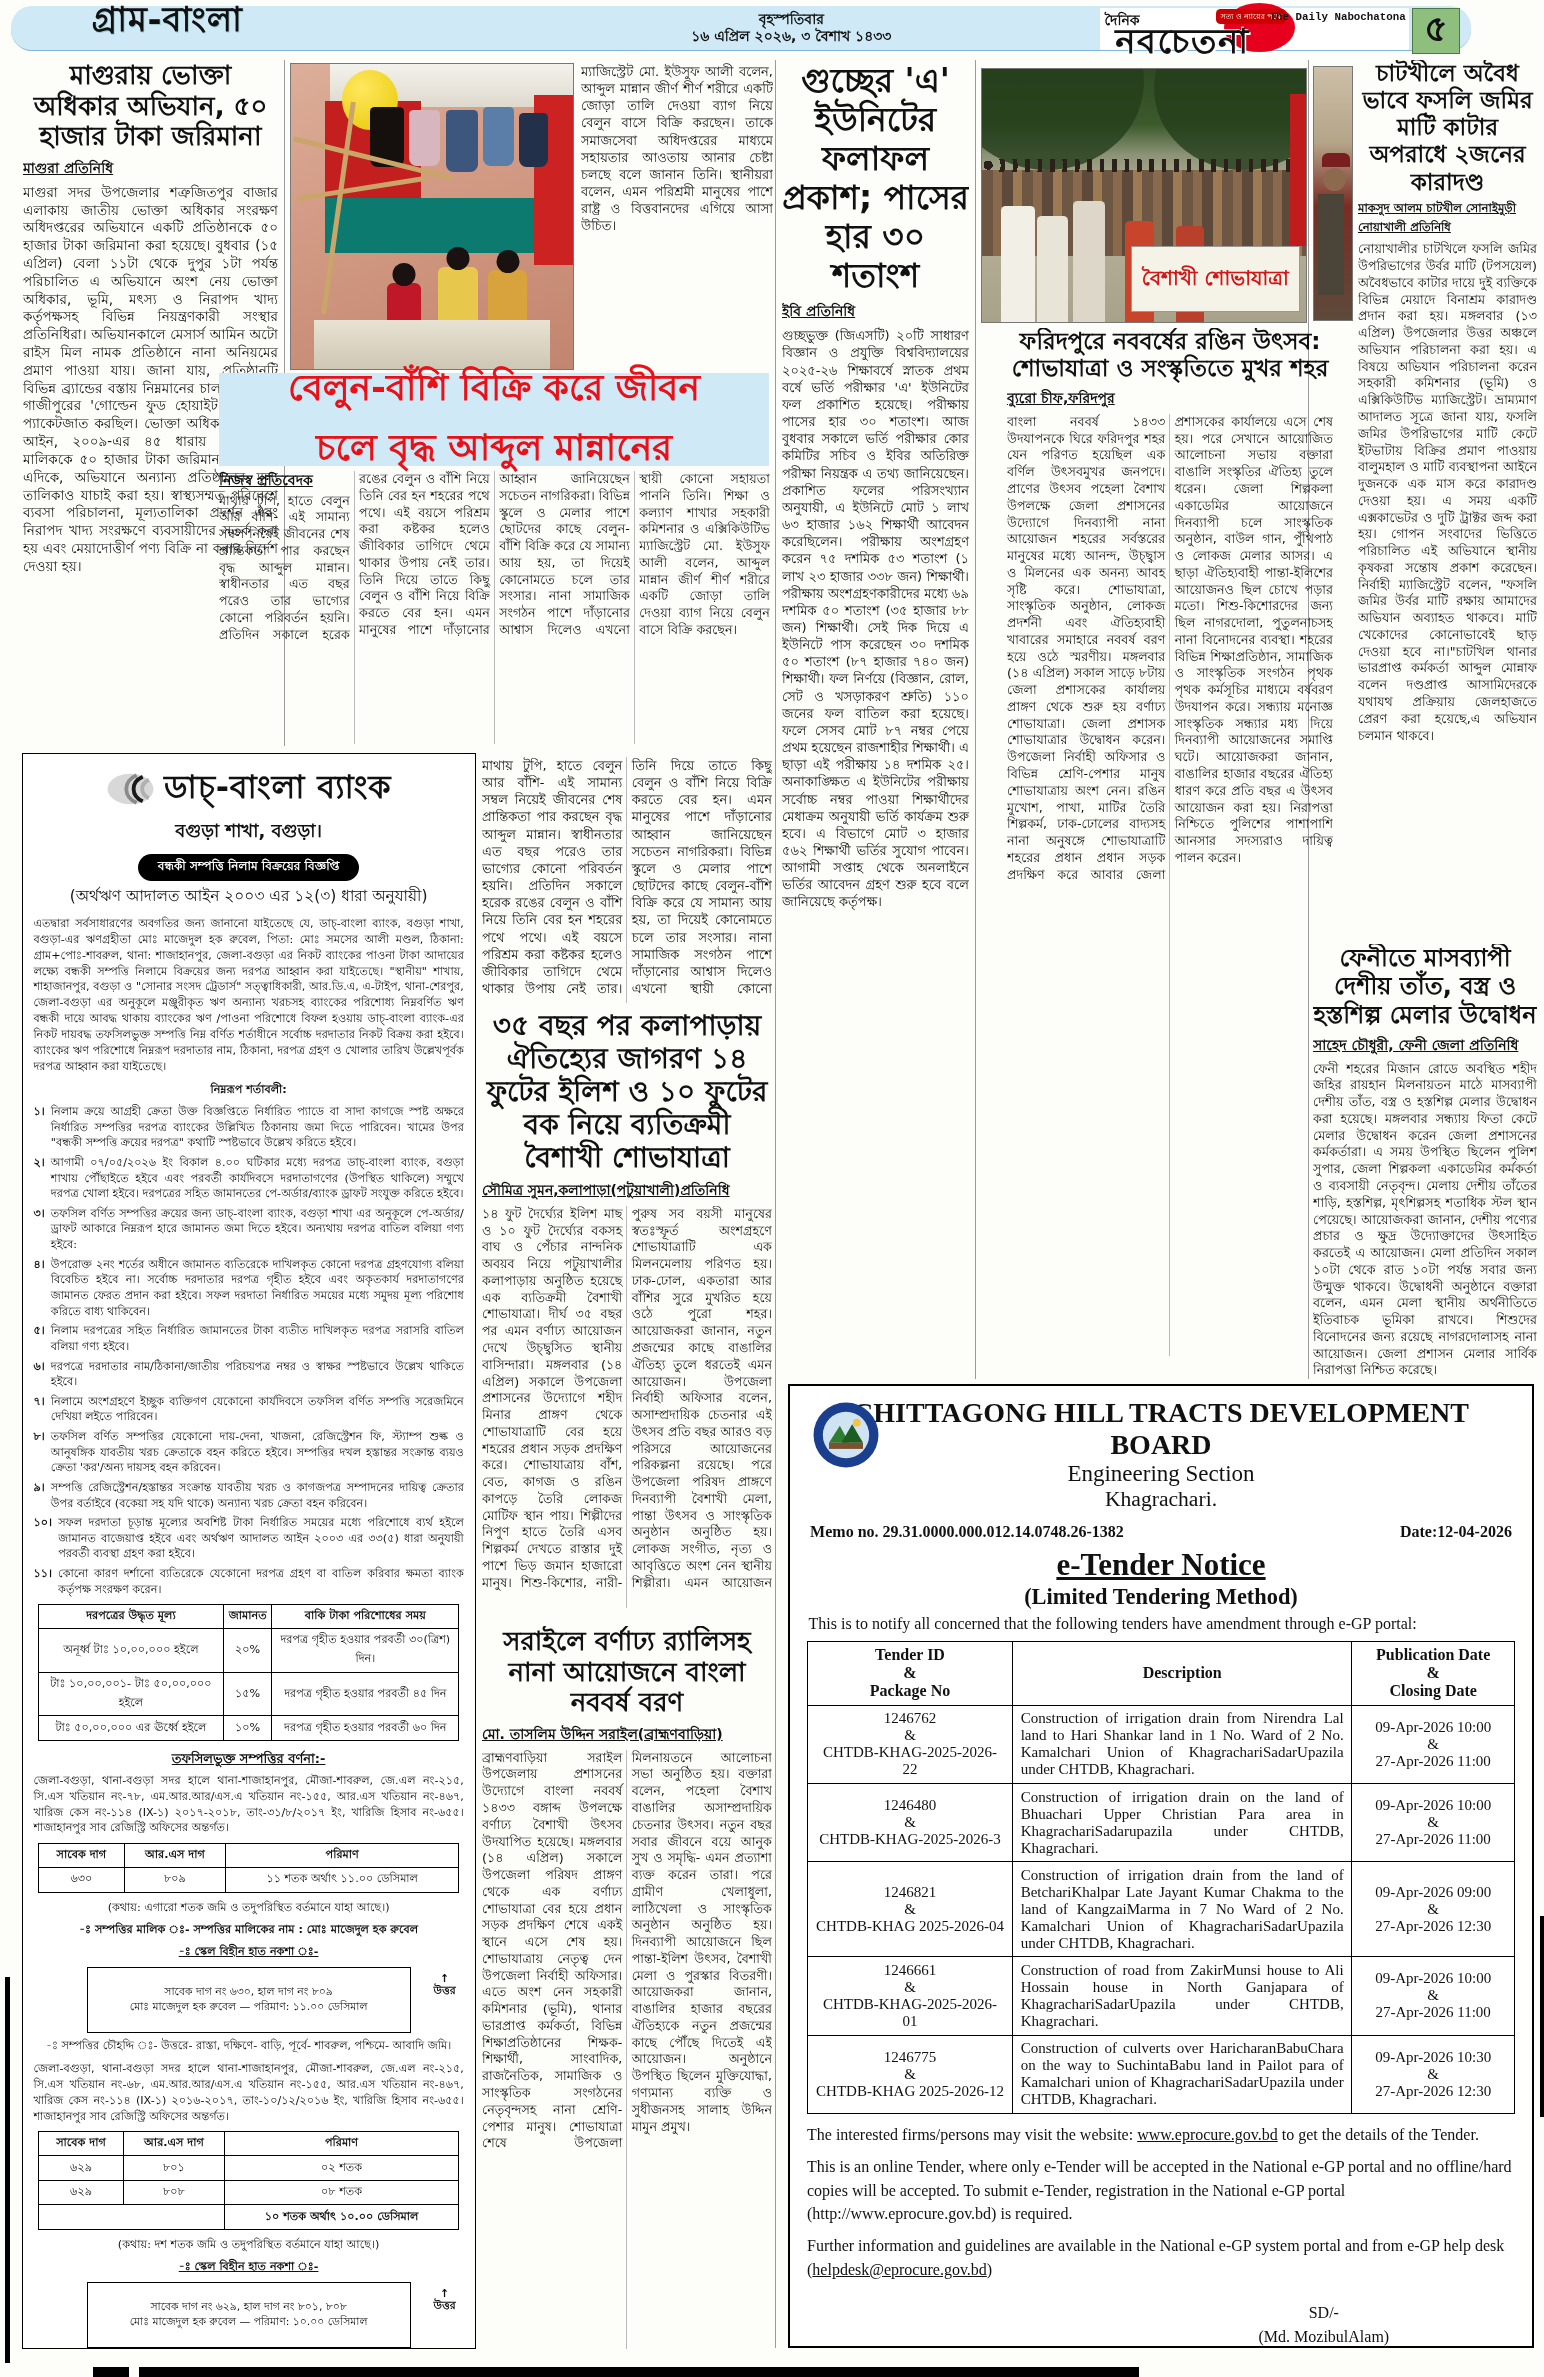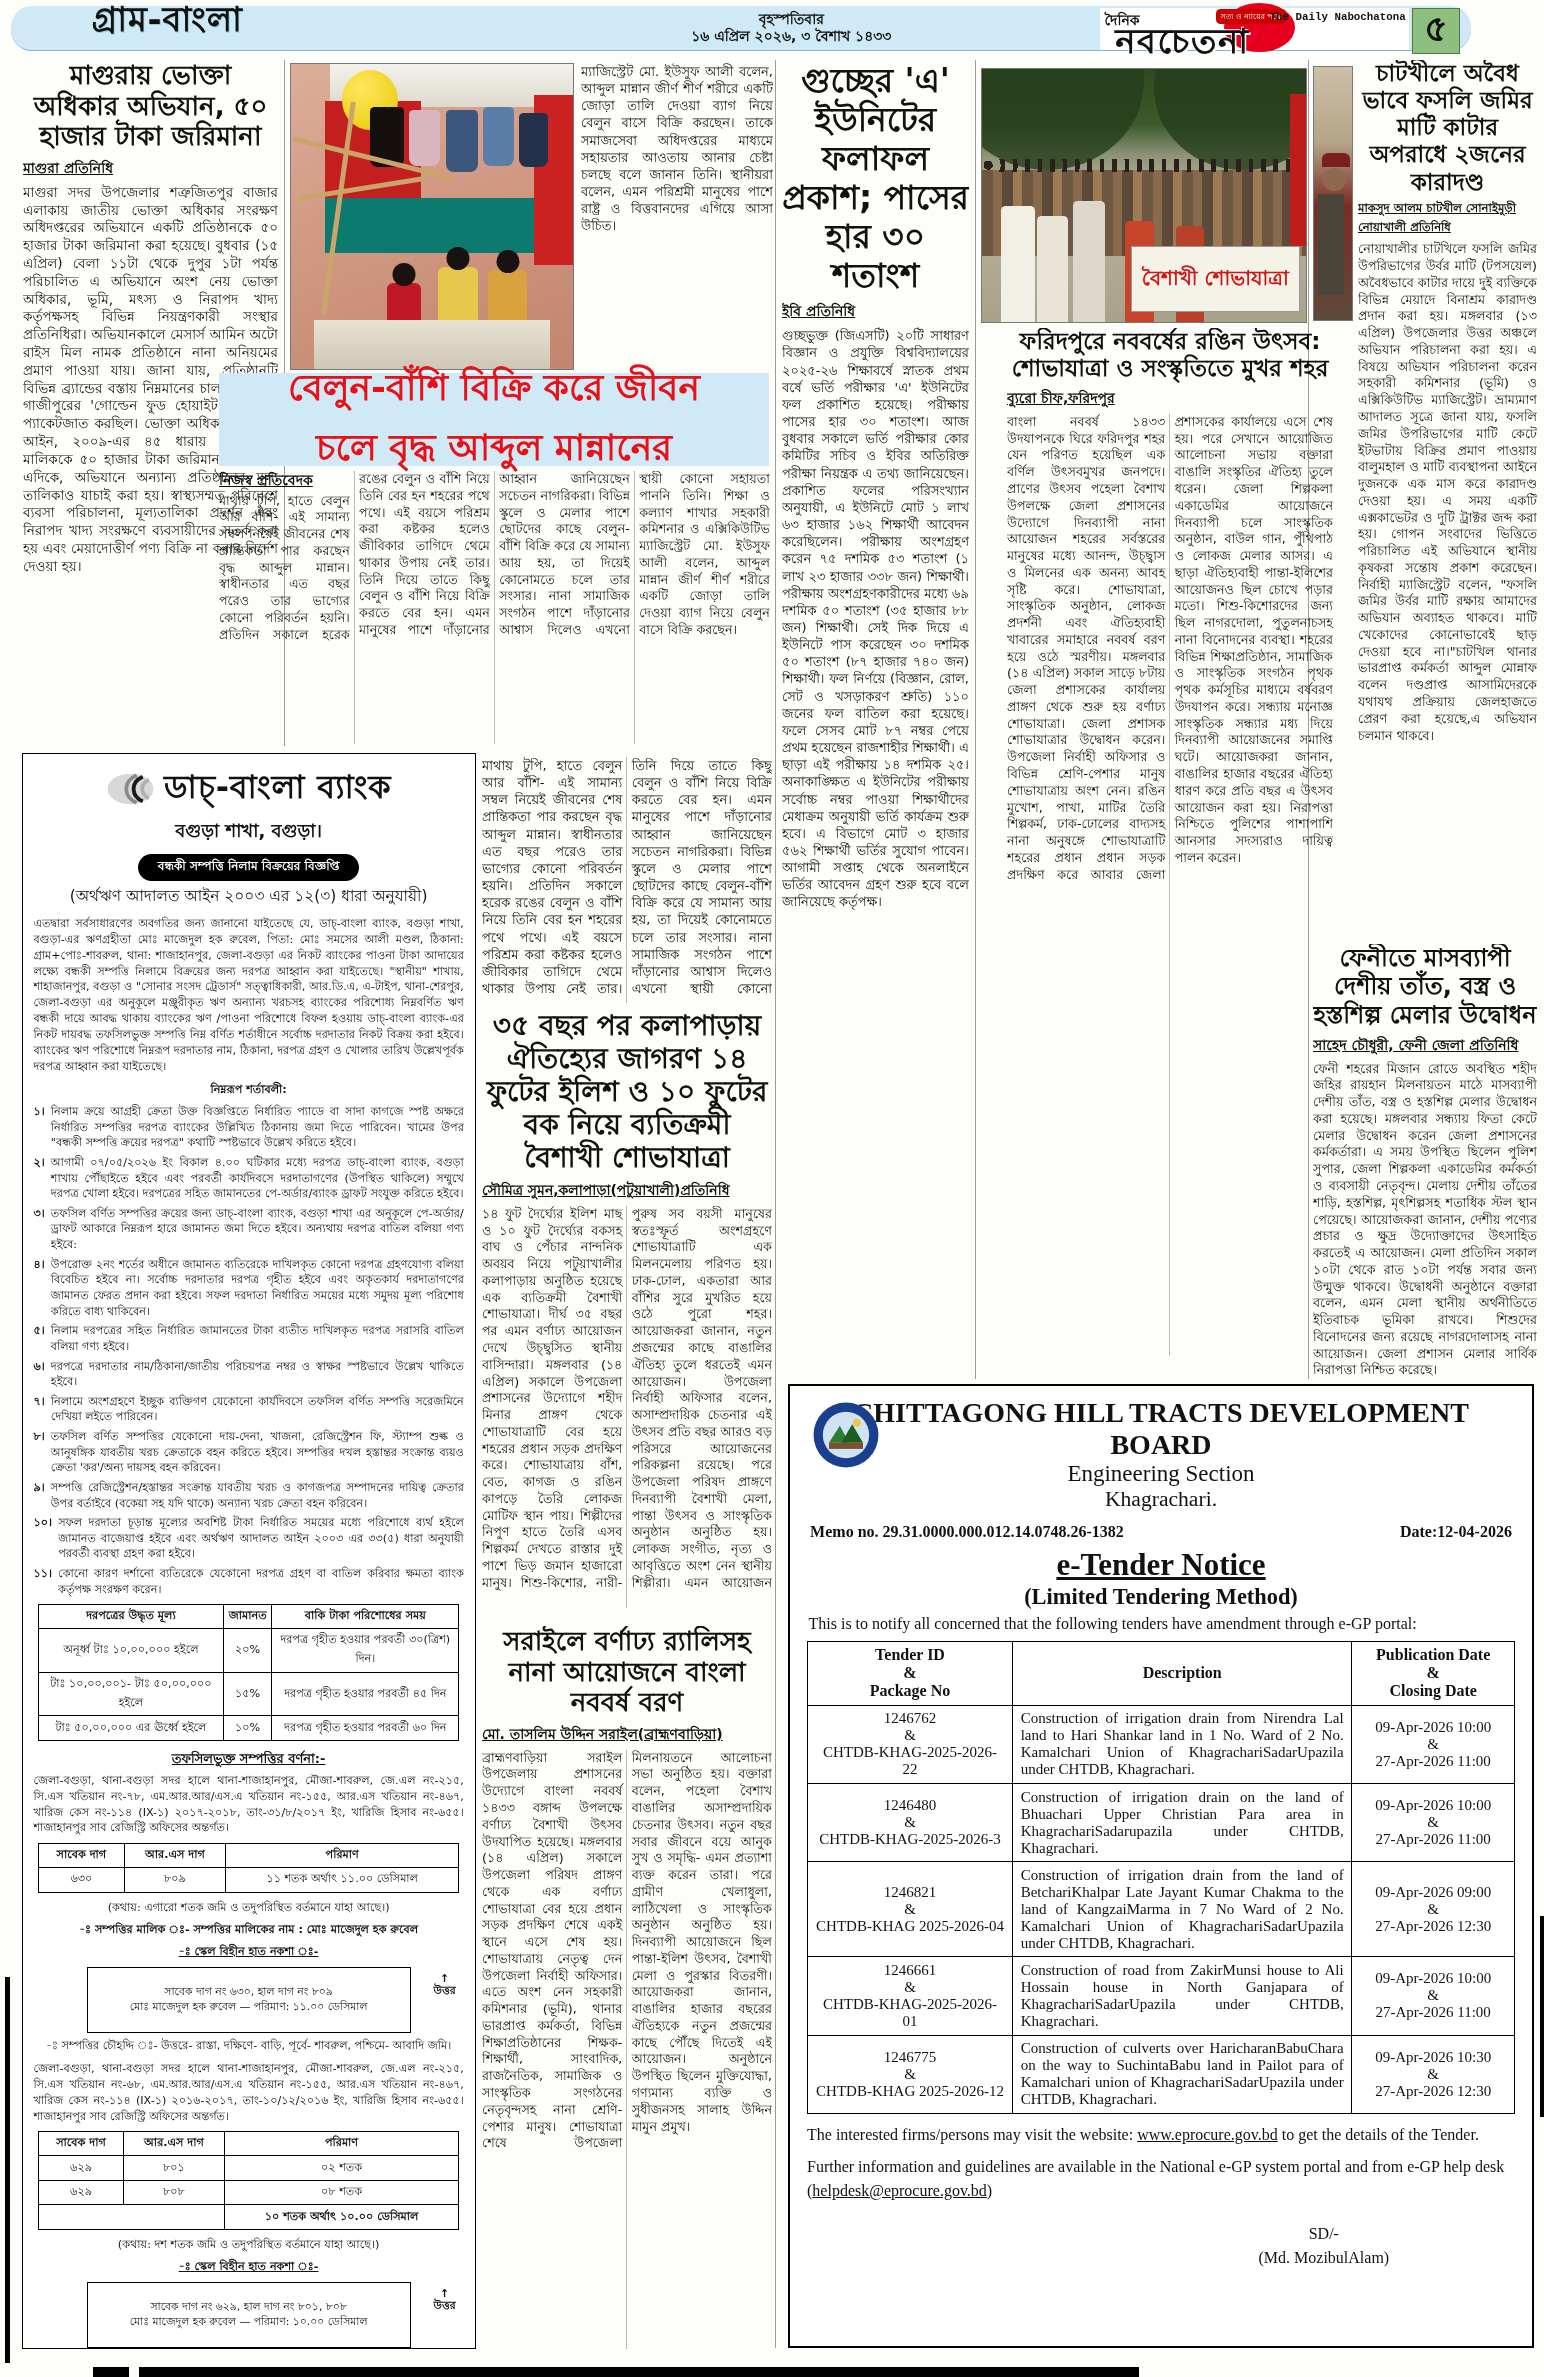--- a/index.html
+++ b/index.html
@@ -483,20 +483,21 @@
             <td class="pre">09-Apr-2026 10:30
 &amp;
 27-Apr-2026 12:30</td>
           </tr>
         </tbody>
     </table>
 
     <div class="t-note">
       <span>The interested firms/persons may visit the website: </span><u>www.eprocure.gov.bd</u><span> to get the details of the Tender.</span>
     </div>
+    <div class="t-note">This is an online Tender, where only e-Tender will be accepted in the National e-GP portal and no offline/hard copies will be accepted. To submit e-Tender, registration in the National e-GP portal (http://www.eprocure.gov.bd) is required.</div>
     <div class="t-note">
       <span>Further information and guidelines are available in the National e-GP system portal and from e-GP help desk (</span><u>helpdesk@eprocure.gov.bd</u><span>)</span>
     </div>
 
     <div class="t-sign">
       <span>SD/-</span><br>
       <span>(Md. MozibulAlam)</span><br>
       <br>
       <br>
       

